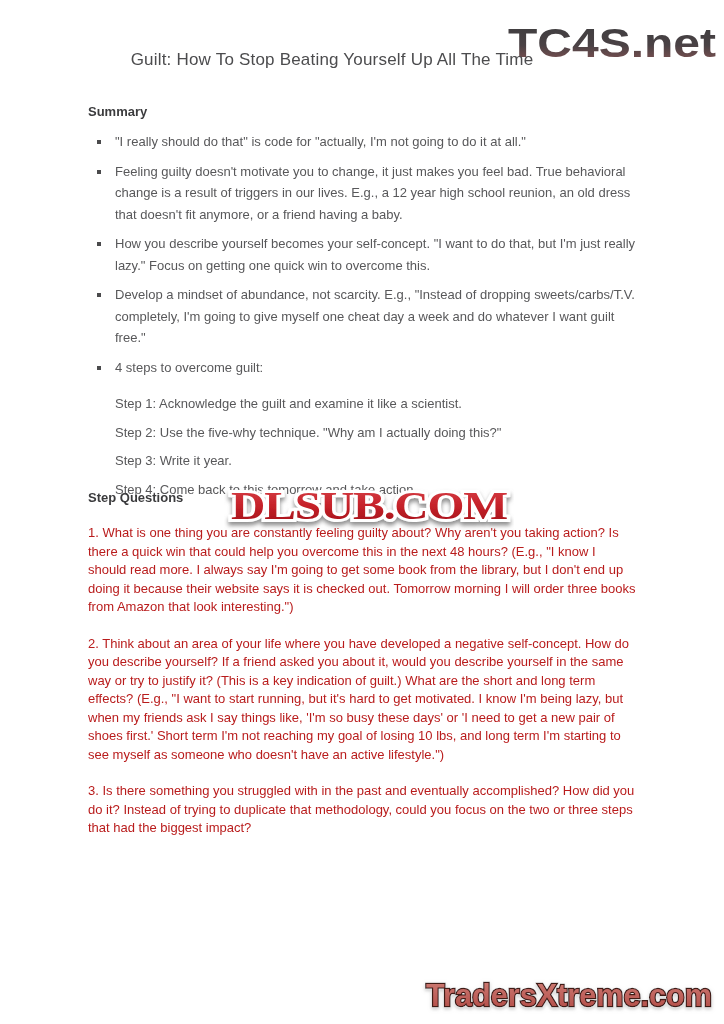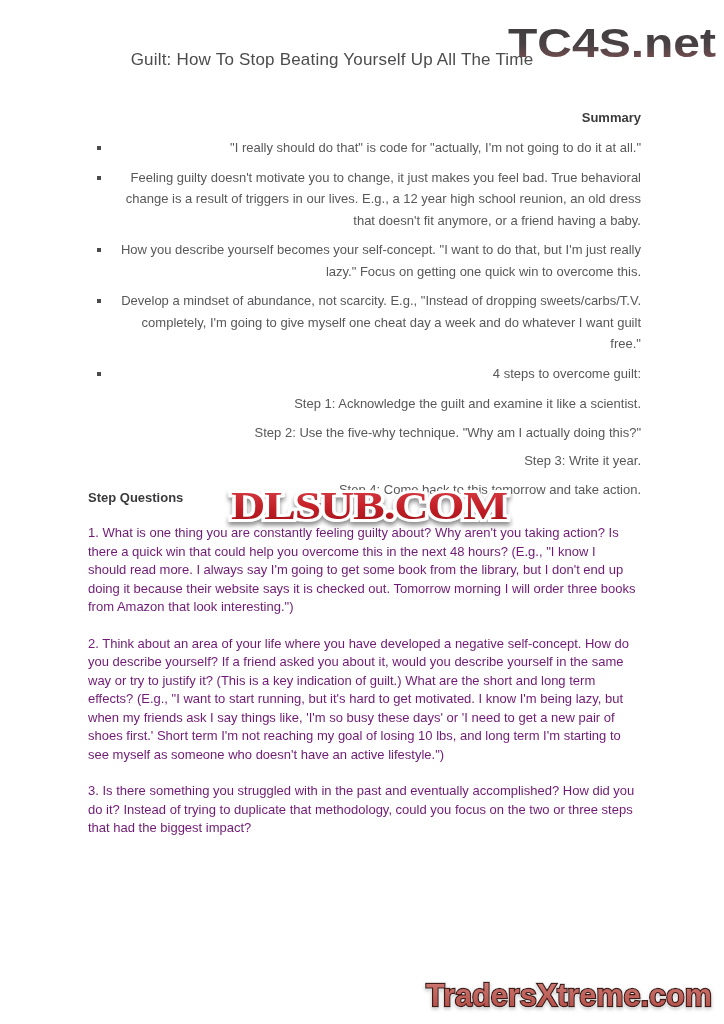--- a/index.html
+++ b/index.html
@@ -14,45 +14,45 @@
   
   .tc4s-logo { position: absolute; top: 19px; right: 4px; }
   
   .doc-title {
     position: absolute; top: 50px; left: 0; width: 664px;
     margin: 0; text-align: center;
     font-size: 17px; font-weight: 400; color: #4c4c4e;
     letter-spacing: 0.2px;
   }
   
-  .content { position: absolute; top: 110px; left: 88px; width: 553px; text-align: right; }
+  .content { position: absolute; top: 104px; left: 88px; width: 553px; }
   .section-heading {
     margin: 0 0 12px 0;
     font-size: 13px; font-weight: 700; color: #3b3b3d;
   }
   .bullet-list { list-style: none; margin: 0; padding: 0; }
   .bullet-list li {
     position: relative; padding-left: 27px; margin-bottom: 8px;
     font-size: 13px; line-height: 21.5px; color: #58585a;
   }
   .bullet-list li::before {
     content: ""; position: absolute; left: 9px; top: 9px;
     width: 4px; height: 4px; background: #4a4a4c;
   }
-  .steps { margin-top: 9px; }
+  .steps { margin-top: 15px; }
   .step {
     margin: 0 0 7px 0; padding-left: 27px;
     font-size: 13px; line-height: 21.5px; color: #58585a;
   }
   
   .study { position: absolute; top: 490px; left: 88px; width: 556px; }
   .study .section-heading { margin-bottom: 19px; }
   .question {
     margin: 0 8px 18px 0;
-    font-size: 13px; line-height: 18.5px; color: #701a75;
+    font-size: 13px; line-height: 18.5px; color: #b91c1c;
   }
   
   .dlsub-logo { position: absolute; top: 478px; left: 224px; z-index: 5; }
   .traders-logo { position: absolute; top: 975px; right: 4px; z-index: 5; }
   svg text { font-family: "Liberation Sans", sans-serif; }
   svg text.serif { font-family: "Liberation Serif", serif; }
 </style>
 </head>
 <body>
 

